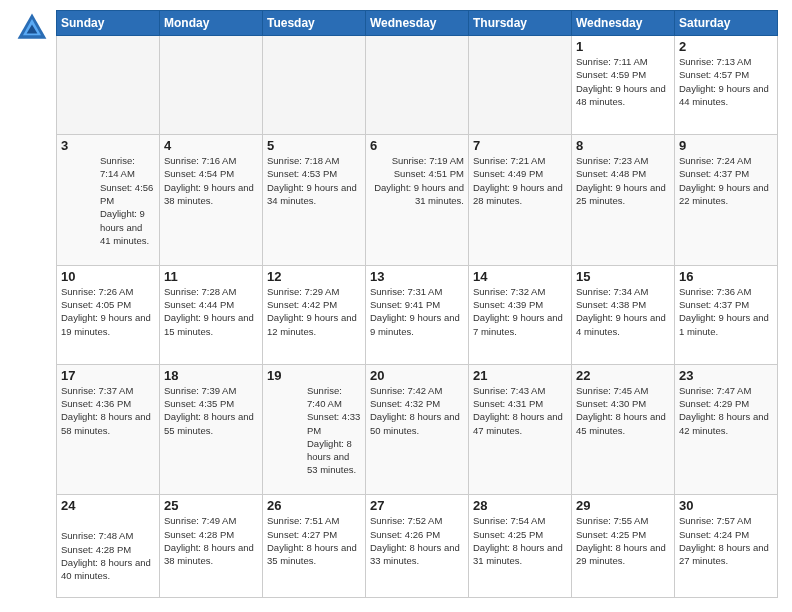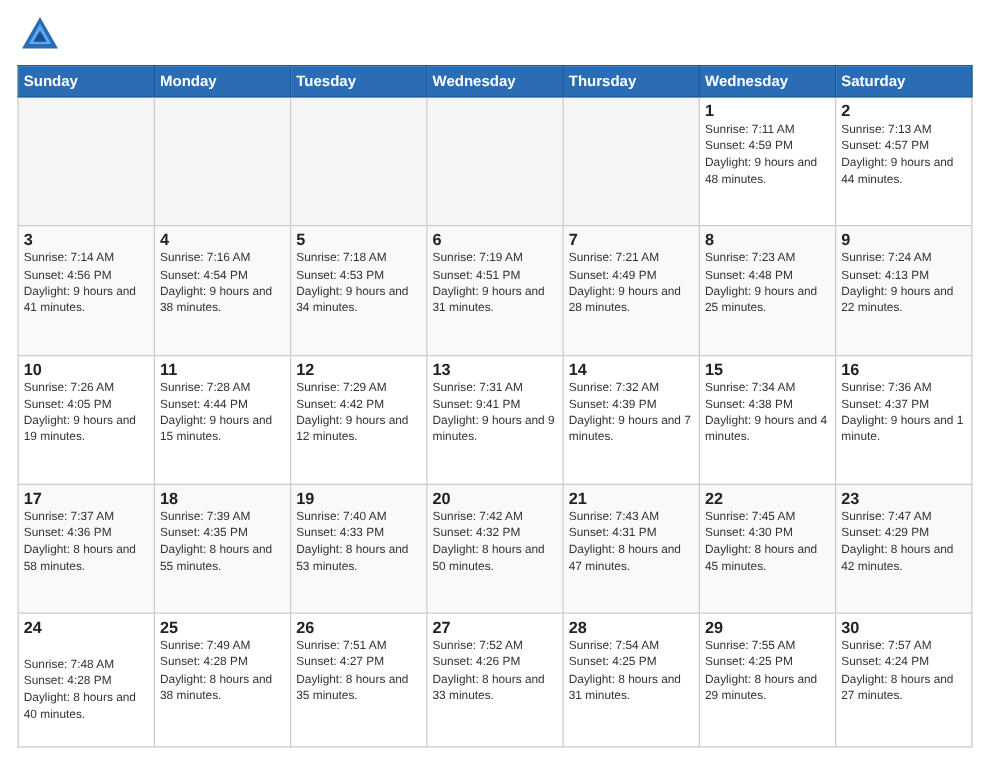--- a/index.html
+++ b/index.html
@@ -8,21 +8,20 @@
       background: #fff;
       width: 792px;
       height: 612px;
       overflow: hidden;
     }
     .page {
       width: 792px;
       height: 612px;
       padding: 10px 14px 14px 14px;
       display: flex;
-      flex-direction: column;
     }
     .header {
       display: flex;
       justify-content: space-between;
       align-items: flex-start;
       margin-bottom: 6px;
     }
     .logo {
       display: flex;
       align-items: center;
@@ -148,58 +147,58 @@
           <td>
             <span class="day-number">2</span>
             <div class="day-info" style="white-space: pre-line;">Sunrise: 7:13 AM
 Sunset: 4:57 PM
 Daylight: 9 hours and 44 minutes.</div>
           </td>
         </tr>
         <tr>
           <td>
             <span class="day-number">3</span>
-            <div class="day-info" style="white-space: pre-line;">Sunrise: 7:14 AM
+            <div class="day-info" style="white-space: pre-line; margin-left: 39px;">Sunrise: 7:14 AM
 Sunset: 4:56 PM
 Daylight: 9 hours and 41 minutes.</div>
           </td>
           <td>
             <span class="day-number">4</span>
             <div class="day-info" style="white-space: pre-line;">Sunrise: 7:16 AM
 Sunset: 4:54 PM
 Daylight: 9 hours and 38 minutes.</div>
           </td>
           <td>
             <span class="day-number">5</span>
             <div class="day-info" style="white-space: pre-line;">Sunrise: 7:18 AM
 Sunset: 4:53 PM
 Daylight: 9 hours and 34 minutes.</div>
           </td>
           <td>
             <span class="day-number">6</span>
-            <div class="day-info" style="white-space: pre-line;">Sunrise: 7:19 AM
+            <div class="day-info" style="white-space: pre-line; text-align: right;">Sunrise: 7:19 AM
 Sunset: 4:51 PM
 Daylight: 9 hours and 31 minutes.</div>
           </td>
           <td>
             <span class="day-number">7</span>
             <div class="day-info" style="white-space: pre-line;">Sunrise: 7:21 AM
 Sunset: 4:49 PM
 Daylight: 9 hours and 28 minutes.</div>
           </td>
           <td>
             <span class="day-number">8</span>
             <div class="day-info" style="white-space: pre-line;">Sunrise: 7:23 AM
 Sunset: 4:48 PM
 Daylight: 9 hours and 25 minutes.</div>
           </td>
           <td>
             <span class="day-number">9</span>
             <div class="day-info" style="white-space: pre-line;">Sunrise: 7:24 AM
-Sunset: 4:13 PM
+Sunset: 4:37 PM
 Daylight: 9 hours and 22 minutes.</div>
           </td>
         </tr>
         <tr>
           <td>
             <span class="day-number">10</span>
             <div class="day-info" style="white-space: pre-line;">Sunrise: 7:26 AM
 Sunset: 4:05 PM
 Daylight: 9 hours and 19 minutes.</div>
           </td>
@@ -248,21 +247,21 @@
 Daylight: 8 hours and 58 minutes.</div>
           </td>
           <td>
             <span class="day-number">18</span>
             <div class="day-info" style="white-space: pre-line;">Sunrise: 7:39 AM
 Sunset: 4:35 PM
 Daylight: 8 hours and 55 minutes.</div>
           </td>
           <td>
             <span class="day-number">19</span>
-            <div class="day-info" style="white-space: pre-line;">Sunrise: 7:40 AM
+            <div class="day-info" style="white-space: pre-line; margin-left: 40px;">Sunrise: 7:40 AM
 Sunset: 4:33 PM
 Daylight: 8 hours and 53 minutes.</div>
           </td>
           <td>
             <span class="day-number">20</span>
             <div class="day-info" style="white-space: pre-line;">Sunrise: 7:42 AM
 Sunset: 4:32 PM
 Daylight: 8 hours and 50 minutes.</div>
           </td>
           <td>

